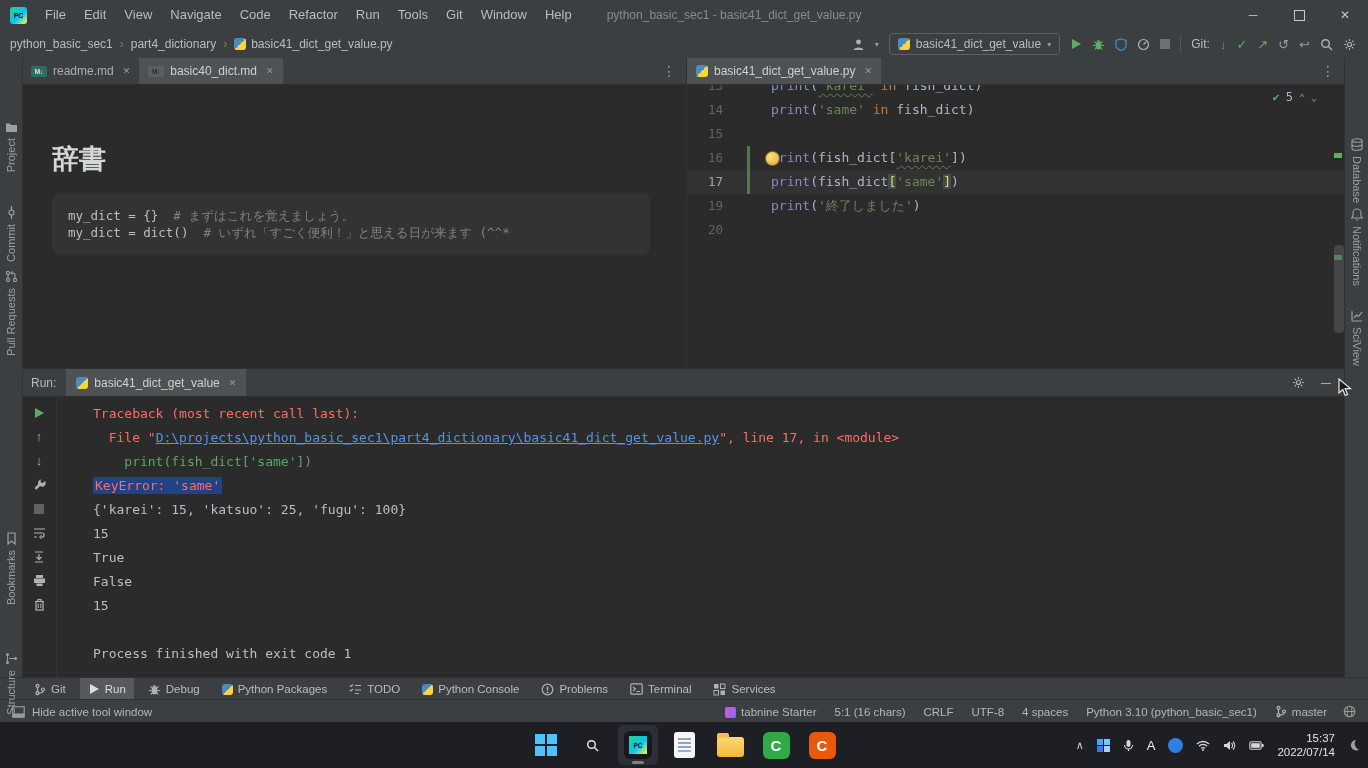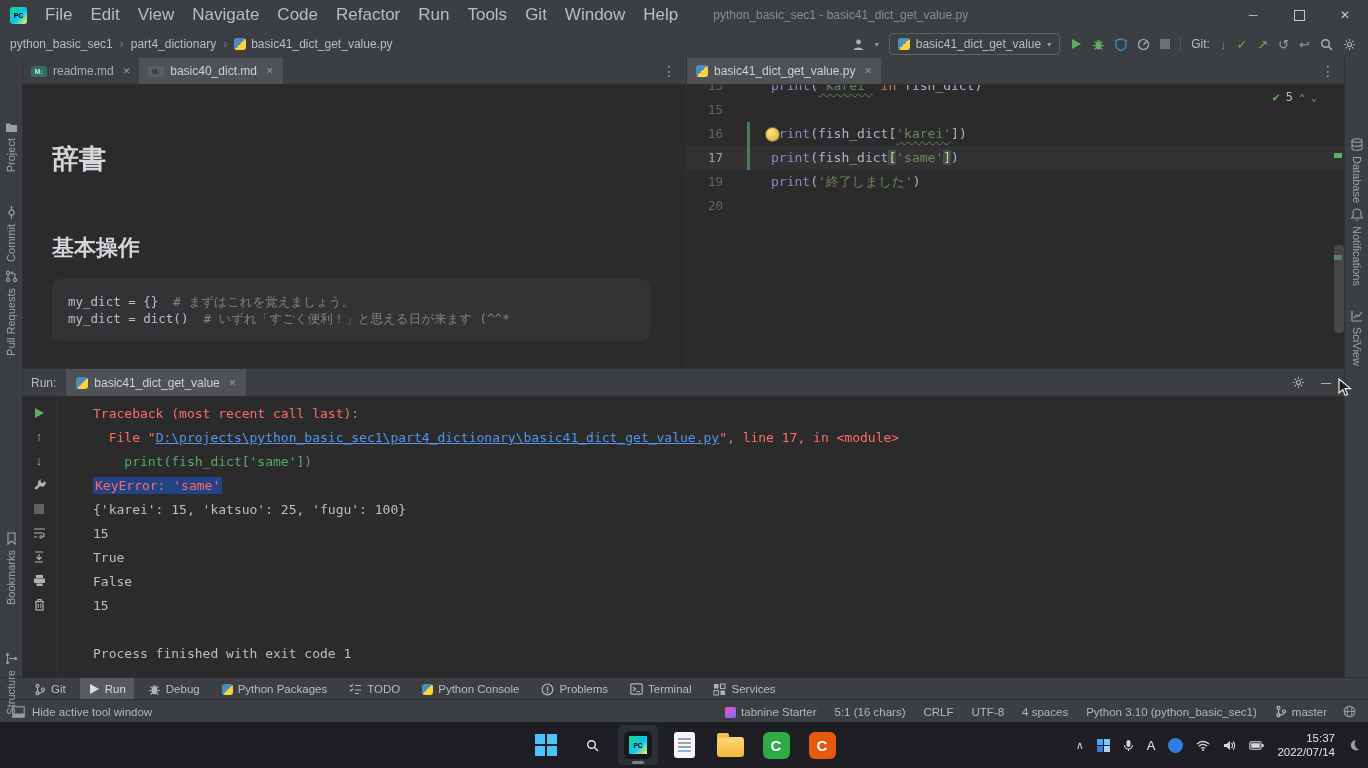--- a/index.html
+++ b/index.html
@@ -6,21 +6,21 @@
   .screen{width:1368px;height:768px;position:relative;background:#2b2b2b;
     font-family:"Liberation Sans","DejaVu Sans",sans-serif;color:#bbb;overflow:hidden;}
 
   
   .titlebar{position:absolute;top:0;left:0;right:0;height:30px;background:#3c3f41;
     display:flex;align-items:center;border-bottom:1px solid #2f3133;}
   .app-logo{width:17px;height:17px;margin:0 9px 0 10px;border-radius:3px;flex:none;
     background:linear-gradient(135deg,#21d789,#07c3f2 55%,#fcf84a);
     display:flex;align-items:center;justify-content:center;font-size:7px;font-weight:bold;color:#000;}
   .menubar{display:flex;}
-  .menu-item{padding:0 9px;font-size:17px;line-height:30px;color:#bbb;}
+  .menu-item{padding:0 9px;font-size:13px;line-height:30px;color:#bbb;}
   .win-title{margin-left:26px;font-size:12px;color:#8a8a8a;white-space:nowrap;}
   .win-controls{position:absolute;right:0;top:0;height:30px;display:flex;}
   .win-btn{width:46px;height:30px;display:flex;align-items:center;justify-content:center;color:#c7c7c7;font-size:12px;}
   .max-ico{width:9px;height:9px;border:1px solid #c7c7c7;display:inline-block;}
 
   
   .navbar{position:absolute;top:30px;left:0;right:0;height:28px;background:#3c3f41;
     border-bottom:1px solid #2f3133;display:flex;align-items:center;}
   .bc{display:flex;align-items:center;padding-left:10px;gap:7px;font-size:12px;}
   .bc-sep{color:#7a7a7a;font-size:12px;}
@@ -367,21 +367,20 @@
             <div class="etab active">
               <span class="md-ico dim">M↓</span>
               <span class="etab-label">basic40_dict.md</span>
               <span class="tab-close">✕</span>
             </div>
           </div>
         <span class="tab-menu">⋮</span>
       </div>
       <div class="preview">
         <h1>辞書</h1>
-        <h2>基本操作</h2>
         <div class="codeblock" id="md-code">
             <div class="mdl"><span>my_dict = {}</span><span class="cmt">  # まずはこれを覚えましょう。</span></div>
             <div class="mdl"><span>my_dict = dict()</span><span class="cmt">  # いずれ「すごく便利！」と思える日が来ます (^^*</span></div>
           </div>
       </div>
     </div>
 
     <div class="pane right">
       <div class="tabbar">
         <div class="tabs-holder">
@@ -392,20 +391,25 @@
           </div>
         </div>
         <span class="tab-menu">⋮</span>
       </div>
       <div class="codearea">
         <div class="code-scroll" id="code-lines">
             <div class="code-line">
               <span class="ln">13</span>
               <span class="gut"></span>
               <span class="ctext"><span class="tok-fn">print</span><span class="tok-pl">(</span><span class="tok-strw">'karei'</span><span class="tok-pl"> </span><span class="tok-kw">in</span><span class="tok-pl"> fish_dict</span><span class="tok-pl">)</span></span>
+            </div>
+            <div class="code-line">
+              <span class="ln">14</span>
+              <span class="gut"></span>
+              <span class="ctext"><span class="tok-fn">print</span><span class="tok-pl">(</span><span class="tok-str">'same'</span><span class="tok-pl"> </span><span class="tok-kw">in</span><span class="tok-pl"> fish_dict</span><span class="tok-pl">)</span></span>
             </div>
             <div class="code-line">
               <span class="ln">15</span>
               <span class="gut"></span>
               <span class="ctext"></span>
             </div>
             <div class="code-line">
               <span class="ln">16</span>
               <span class="gut">
                 <span class="chg"></span>

